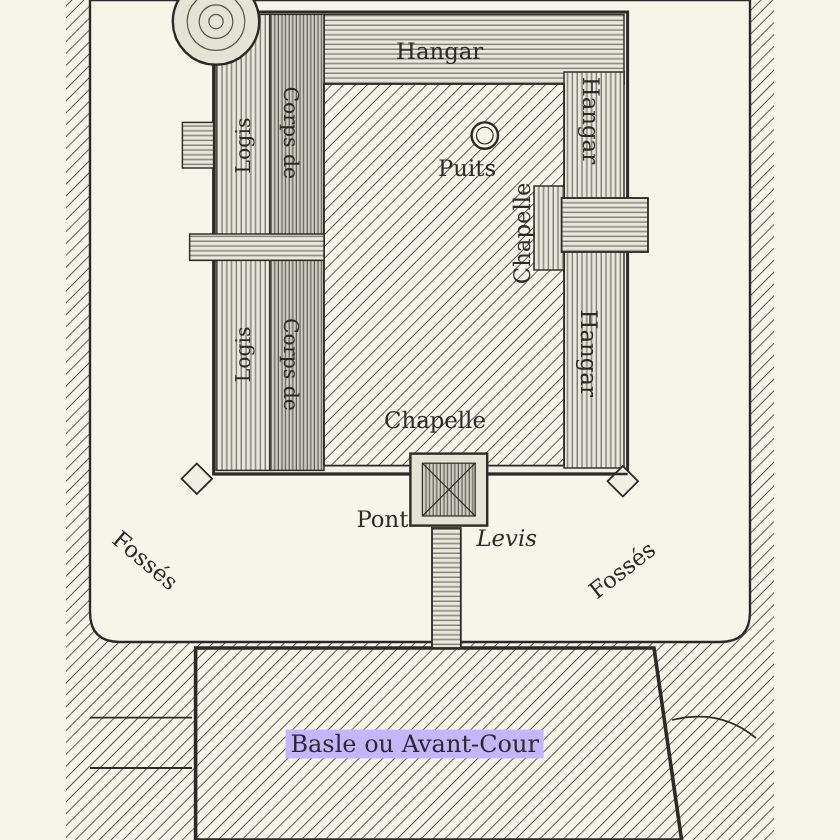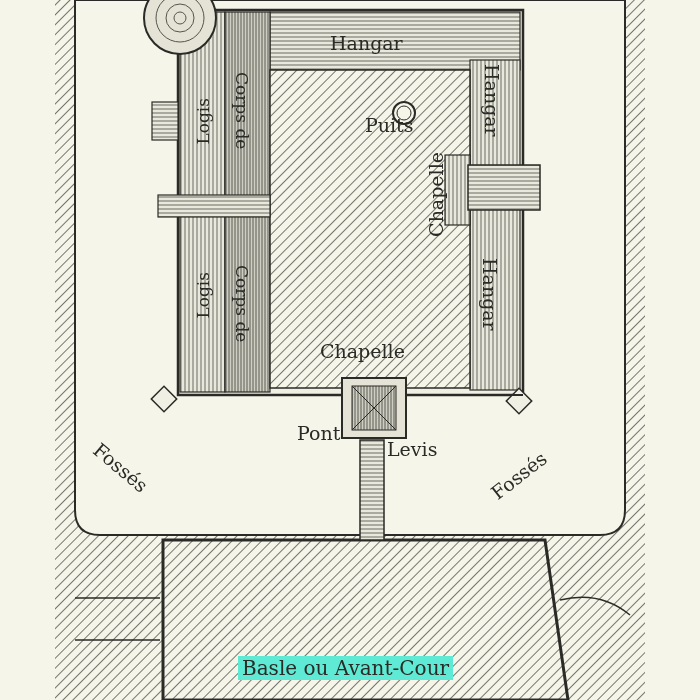--- a/index.html
+++ b/index.html
@@ -72,24 +72,24 @@
   <rect x="352" y="386" width="44" height="44" fill="url(#vlinesdark)" stroke="#2a2a26" stroke-width="1"></rect>
   <line x1="352" y1="386" x2="396" y2="430" stroke="#2a2a26"></line>
   <line x1="396" y1="386" x2="352" y2="430" stroke="#2a2a26"></line>
   <line x1="178" y1="395" x2="342" y2="395" stroke="#2a2a26" stroke-width="2"></line>
   <line x1="406" y1="395" x2="523" y2="395" stroke="#2a2a26" stroke-width="2"></line>
 </svg>
 
 <div class="lbl" style="left:330px;top:34px;">Hangar</div>
 <div class="lbl v" style="left:482px;top:64px;">Hangar</div>
 <div class="lbl v" style="left:480px;top:258px;">Hangar</div>
-<div class="lbl" style="left:365px;top:116px;">Puits</div>
+<div class="lbl" style="left:365px;top:132px;">Puits</div>
 <div class="lbl v" style="left:427px;top:152px;transform:rotate(180deg);">Chapelle</div>
 <div class="lbl v" style="left:233px;top:72px;font-size:17px;">Corps de</div>
 <div class="lbl v" style="left:195px;top:98px;transform:rotate(180deg);font-size:17px;">Logis</div>
 <div class="lbl v" style="left:233px;top:265px;font-size:17px;">Corps de</div>
 <div class="lbl v" style="left:195px;top:272px;transform:rotate(180deg);font-size:17px;">Logis</div>
 <div class="lbl" style="left:320px;top:342px;">Chapelle</div>
 <div class="lbl" style="left:297px;top:424px;">Pont</div>
-<div class="lbl" style="left:387px;top:440px;">Levis</div>
+<div class="lbl" style="left:397px;top:440px;font-style:italic;">Levis</div>
 <div class="lbl" style="left:102px;top:440px;transform:rotate(40deg);transform-origin:left top;">Fossés</div>
 <div class="lbl" style="left:488px;top:488px;transform:rotate(-38deg);transform-origin:left top;">Fossés</div>
-<div class="lbl" style="left:238px;top:608px;font-size:20px;background:#5eead4;padding:2px 4px;margin-top:48px;">Basle ou Avant-Cour</div>
+<div class="lbl" style="left:238px;top:608px;font-size:20px;background:#c4b5fd;padding:2px 4px;">Basle ou Avant-Cour</div>
 
 </body></html>

